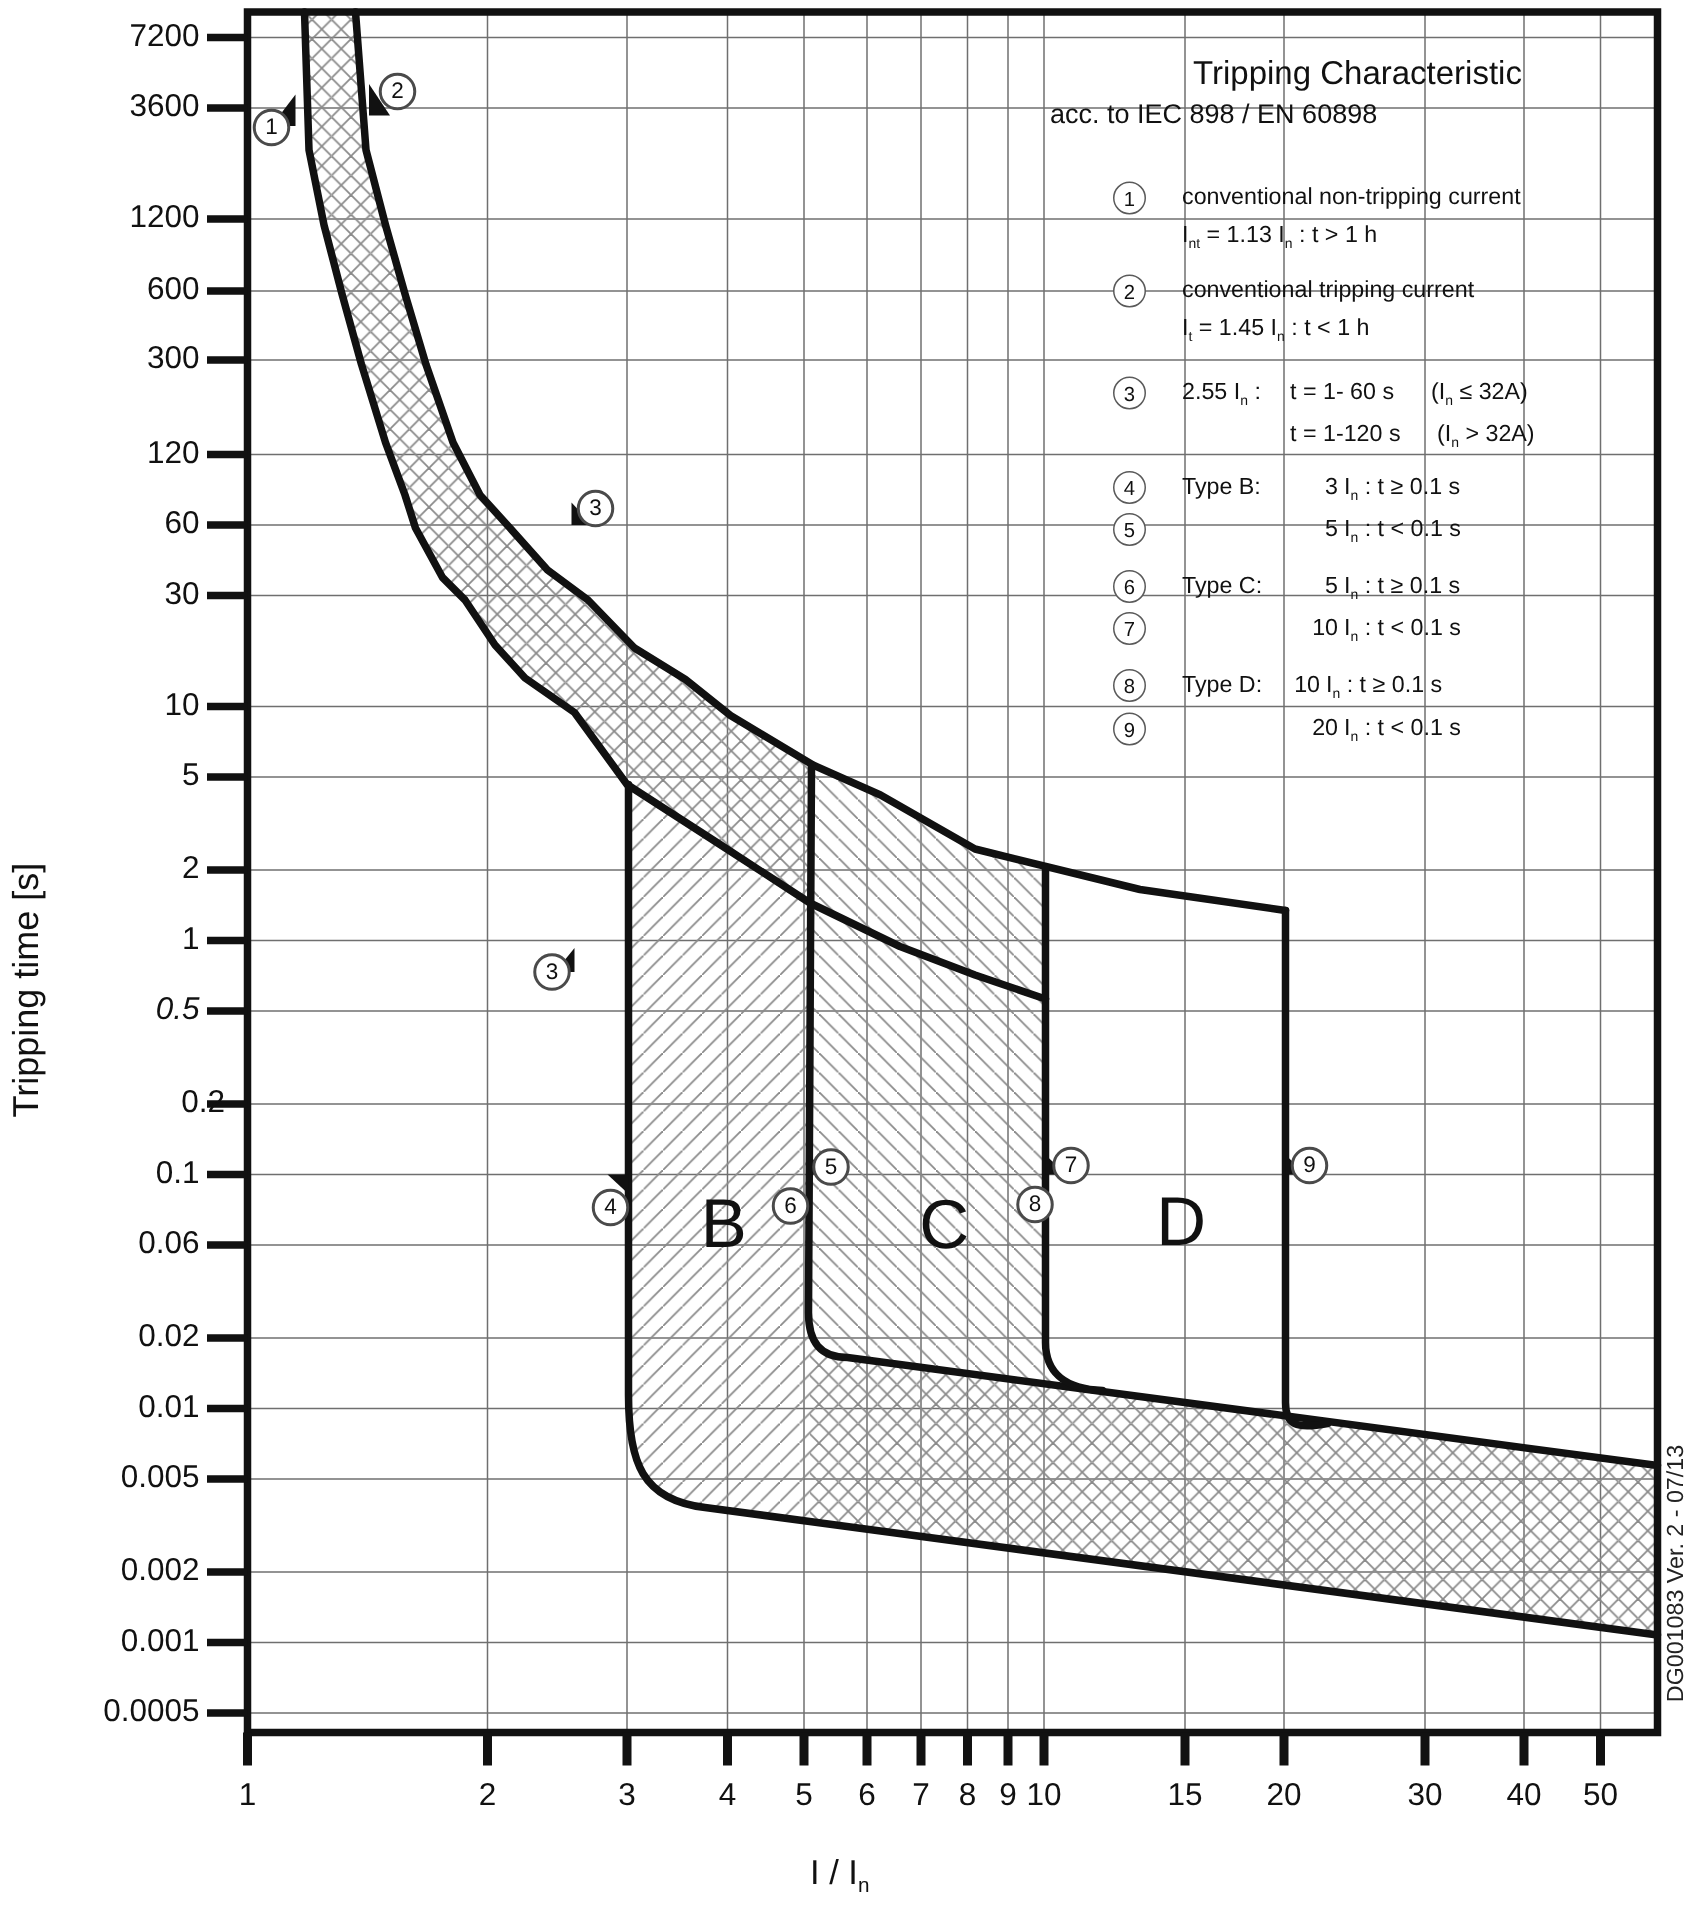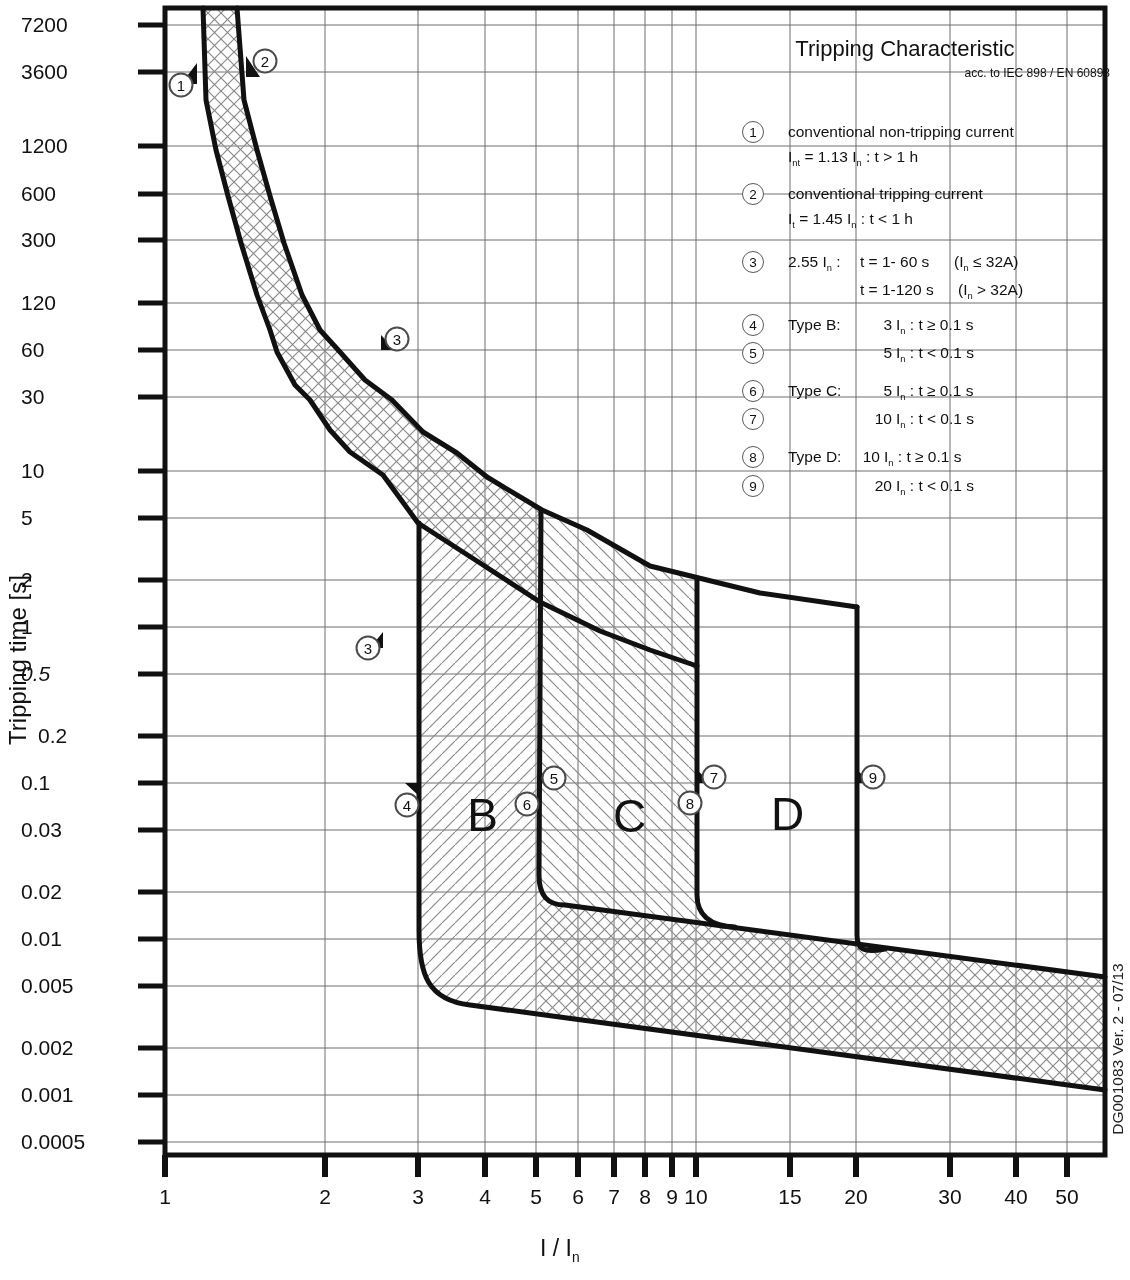--- a/index.html
+++ b/index.html
@@ -1,29 +1,29 @@
 <!DOCTYPE html>
 <html><head>
 <meta charset="utf-8">
 <style>
   html,body{margin:0;padding:0;background:#ffffff;}
   body{width:1130px;height:1280px;position:relative;overflow:hidden;
        font-family:"Liberation Sans",sans-serif;color:#111;}
   #stage{position:absolute;left:0;top:0;width:1130px;height:1280px;background:#fff;}
   #chart-svg{position:absolute;left:0;top:0;}
   sub{font-size:60%;line-height:0;}
-  .ylab{position:absolute;width:112px;font-size:21px;
+  .ylab{position:absolute;width:112px;text-align:right;font-size:21px;
         transform:translateY(-52%);white-space:nowrap;}
   .xlab{position:absolute;transform:translateX(-50%);font-size:21px;white-space:nowrap;}
   .mcirc{position:absolute;width:25px;height:25px;border:2px solid #4a4a4a;border-radius:50%;
          background:#fff;display:flex;align-items:center;justify-content:center;
          font-size:15px;transform:translate(-50%,-50%);box-sizing:border-box;}
   .regletter{position:absolute;font-size:46px;transform:translate(-50%,-50%);letter-spacing:1px;}
   .ltitle{position:absolute;left:700px;top:36px;width:410px;text-align:center;font-size:22px;}
-  .lsub{position:absolute;left:700px;top:66px;width:410px;text-align:right;font-size:12px;}
+  .lsub{position:absolute;left:700px;top:66px;width:410px;text-align:left;font-size:18px;}
   .leg{position:absolute;left:722px;top:115px;width:404px;font-size:15.5px;}
   .lcirc{position:absolute;width:22px;height:22px;border:1.5px solid #5a5a5a;border-radius:50%;
          background:#fff;display:flex;align-items:center;justify-content:center;
          font-size:13.5px;box-sizing:border-box;}
   .ltext{position:absolute;white-space:nowrap;}
   .lnum{display:inline-block;width:42px;text-align:right;margin-right:4px;}
   .ytitle{position:absolute;left:-146px;top:645px;width:330px;height:30px;text-align:center;
           font-size:24px;transform:rotate(-90deg);}
   .xtitle{position:absolute;left:540px;top:1235px;width:200px;text-align:left;font-size:23px;}
   .sidenote{position:absolute;left:999px;top:1040px;width:238px;text-align:center;
@@ -156,21 +156,21 @@
       <div class="ylab" style="left: 21px; top: 303px;">120</div>
       <div class="ylab" style="left: 21px; top: 350px;">60</div>
       <div class="ylab" style="left: 21px; top: 397px;">30</div>
       <div class="ylab" style="left: 21px; top: 471px;">10</div>
       <div class="ylab" style="left: 21px; top: 518px;">5</div>
       <div class="ylab" style="left: 21px; top: 580px;">2</div>
       <div class="ylab" style="left: 21px; top: 627px;">1</div>
       <div class="ylab" style="left: 21px; top: 674px; font-style: italic;">0.5</div>
       <div class="ylab" style="left: 38px; top: 736px;">0.2</div>
       <div class="ylab" style="left: 21px; top: 783px;">0.1</div>
-      <div class="ylab" style="left: 21px; top: 830px;">0.03</div>
+      <div class="ylab" style="left: 21px; top: 830px;">0.06</div>
       <div class="ylab" style="left: 21px; top: 892px;">0.02</div>
       <div class="ylab" style="left: 21px; top: 939px;">0.01</div>
       <div class="ylab" style="left: 21px; top: 986px;">0.005</div>
       <div class="ylab" style="left: 21px; top: 1048px;">0.002</div>
       <div class="ylab" style="left: 21px; top: 1095px;">0.001</div>
       <div class="ylab" style="left: 21px; top: 1142px;">0.0005</div>
     </div>
   <div id="xlabels">
       <div class="xlab" style="left: 165px; top: 1185px;">1</div>
       <div class="xlab" style="left: 325px; top: 1185px;">2</div>

